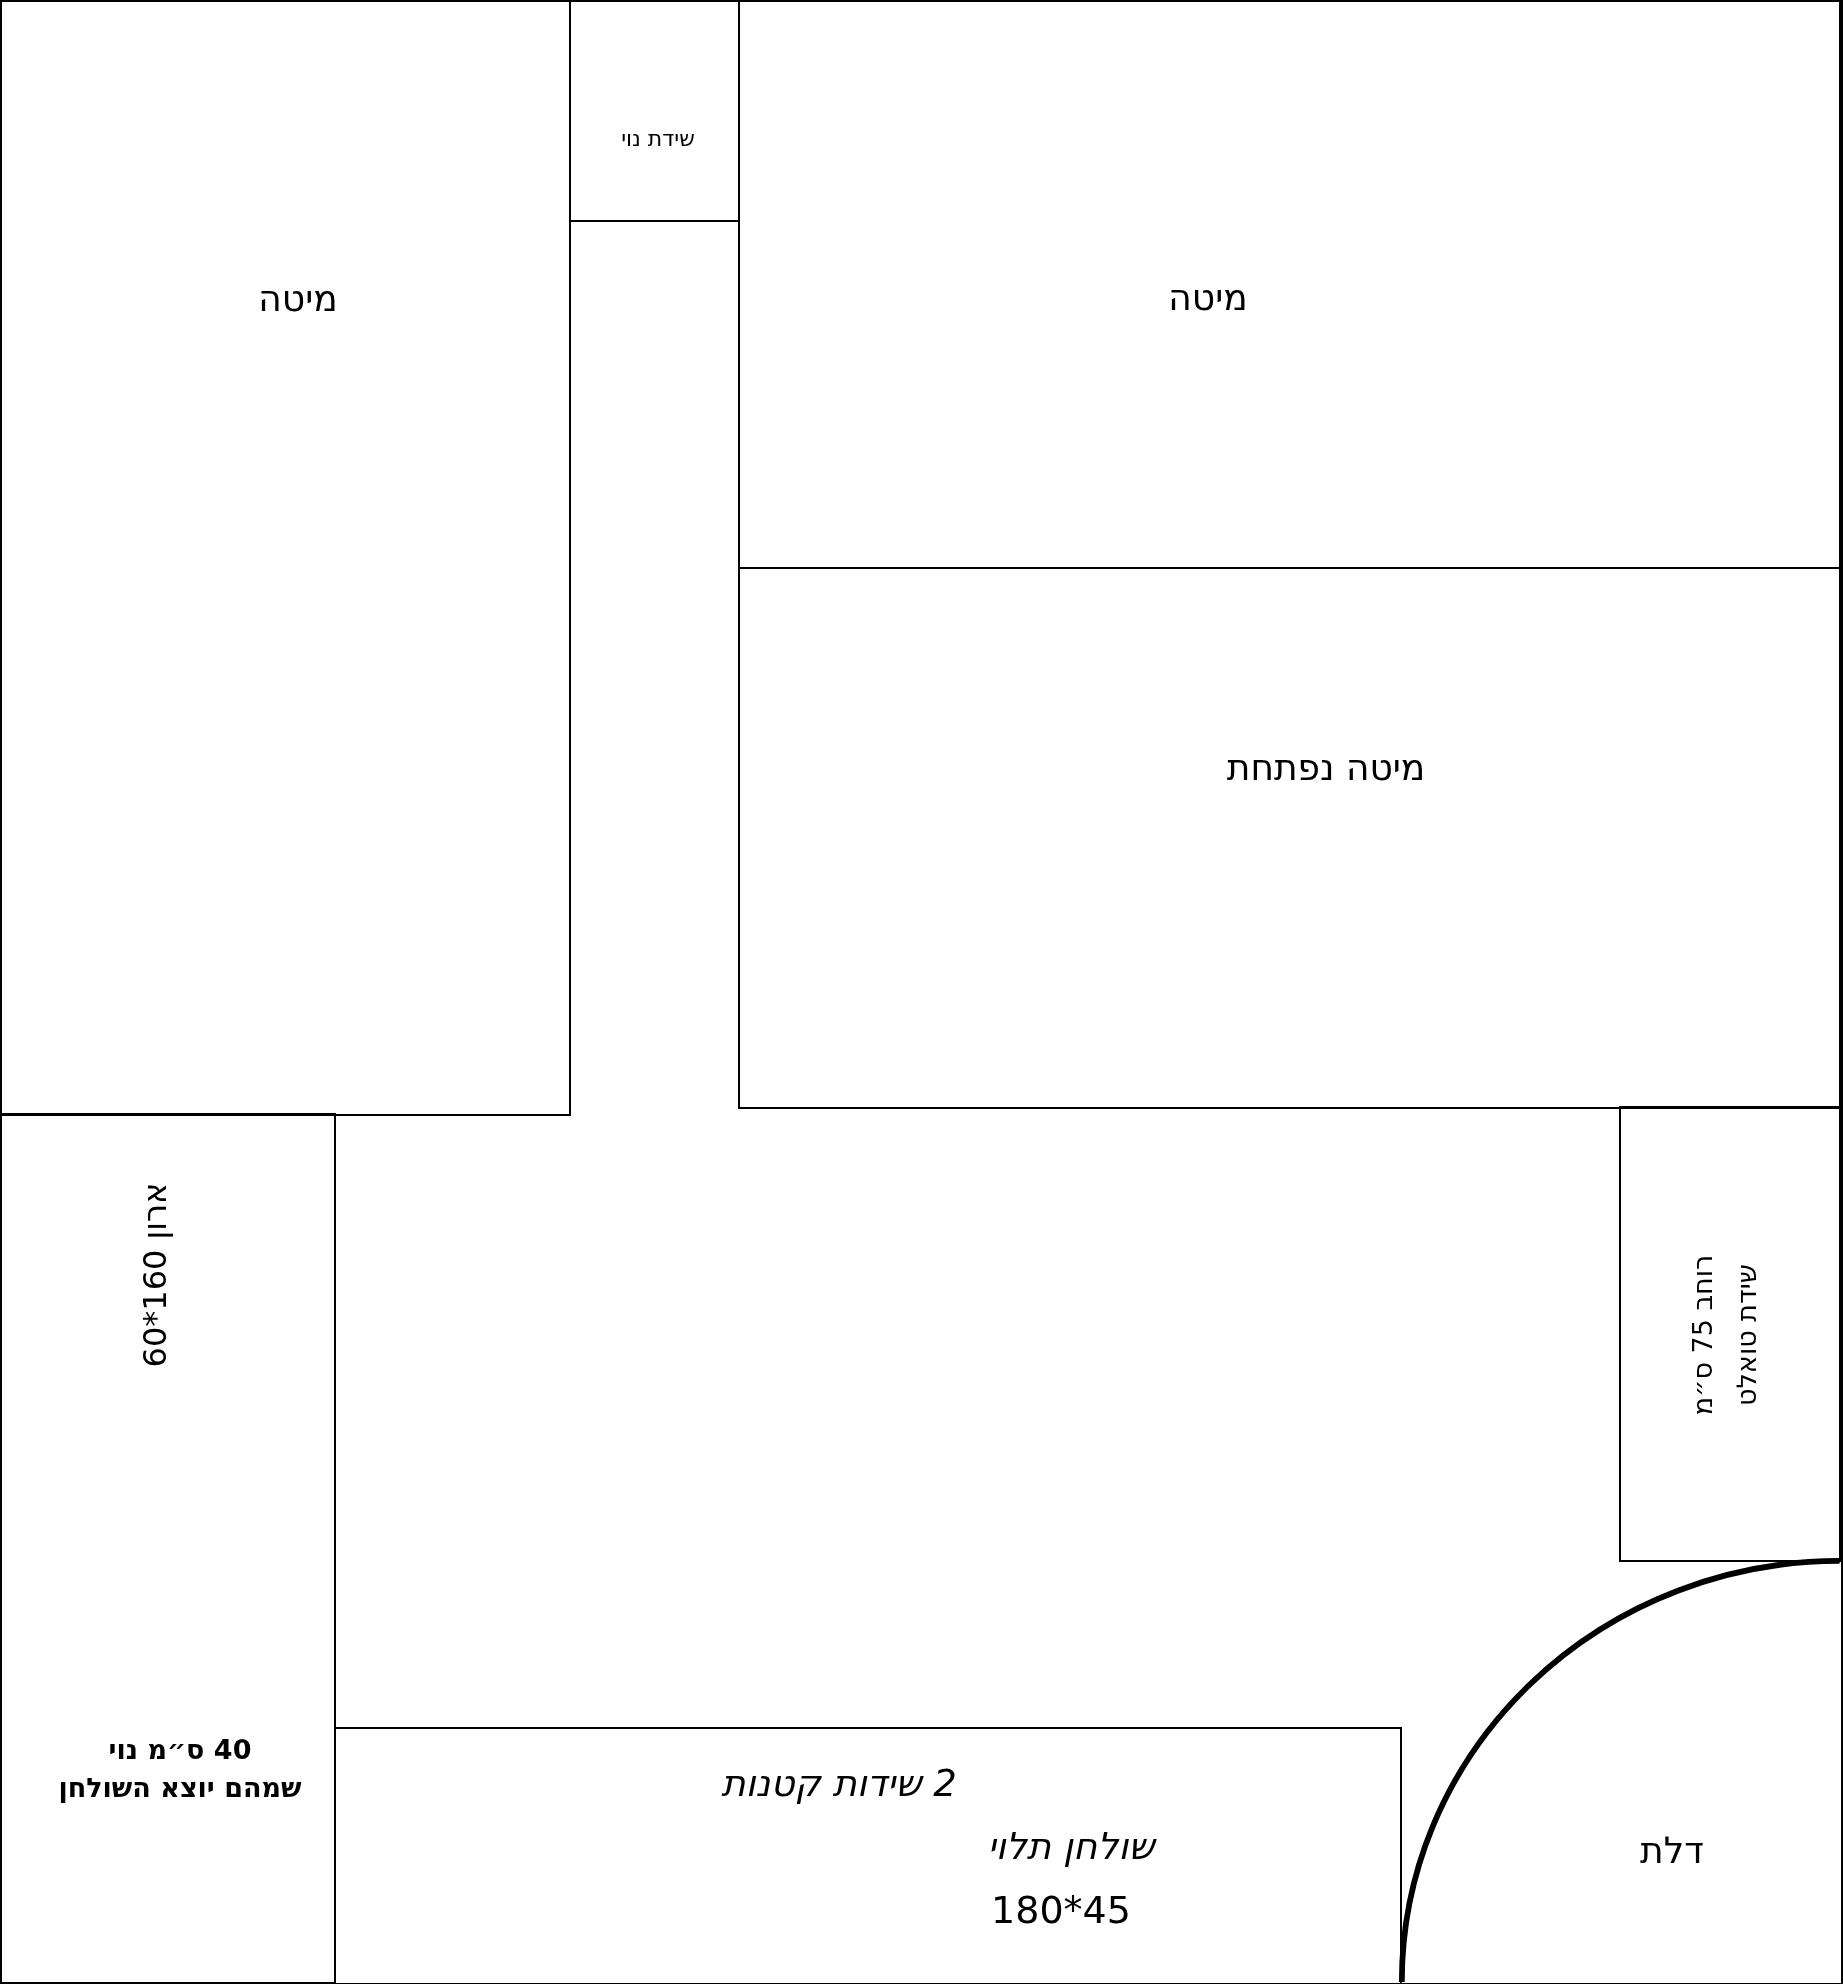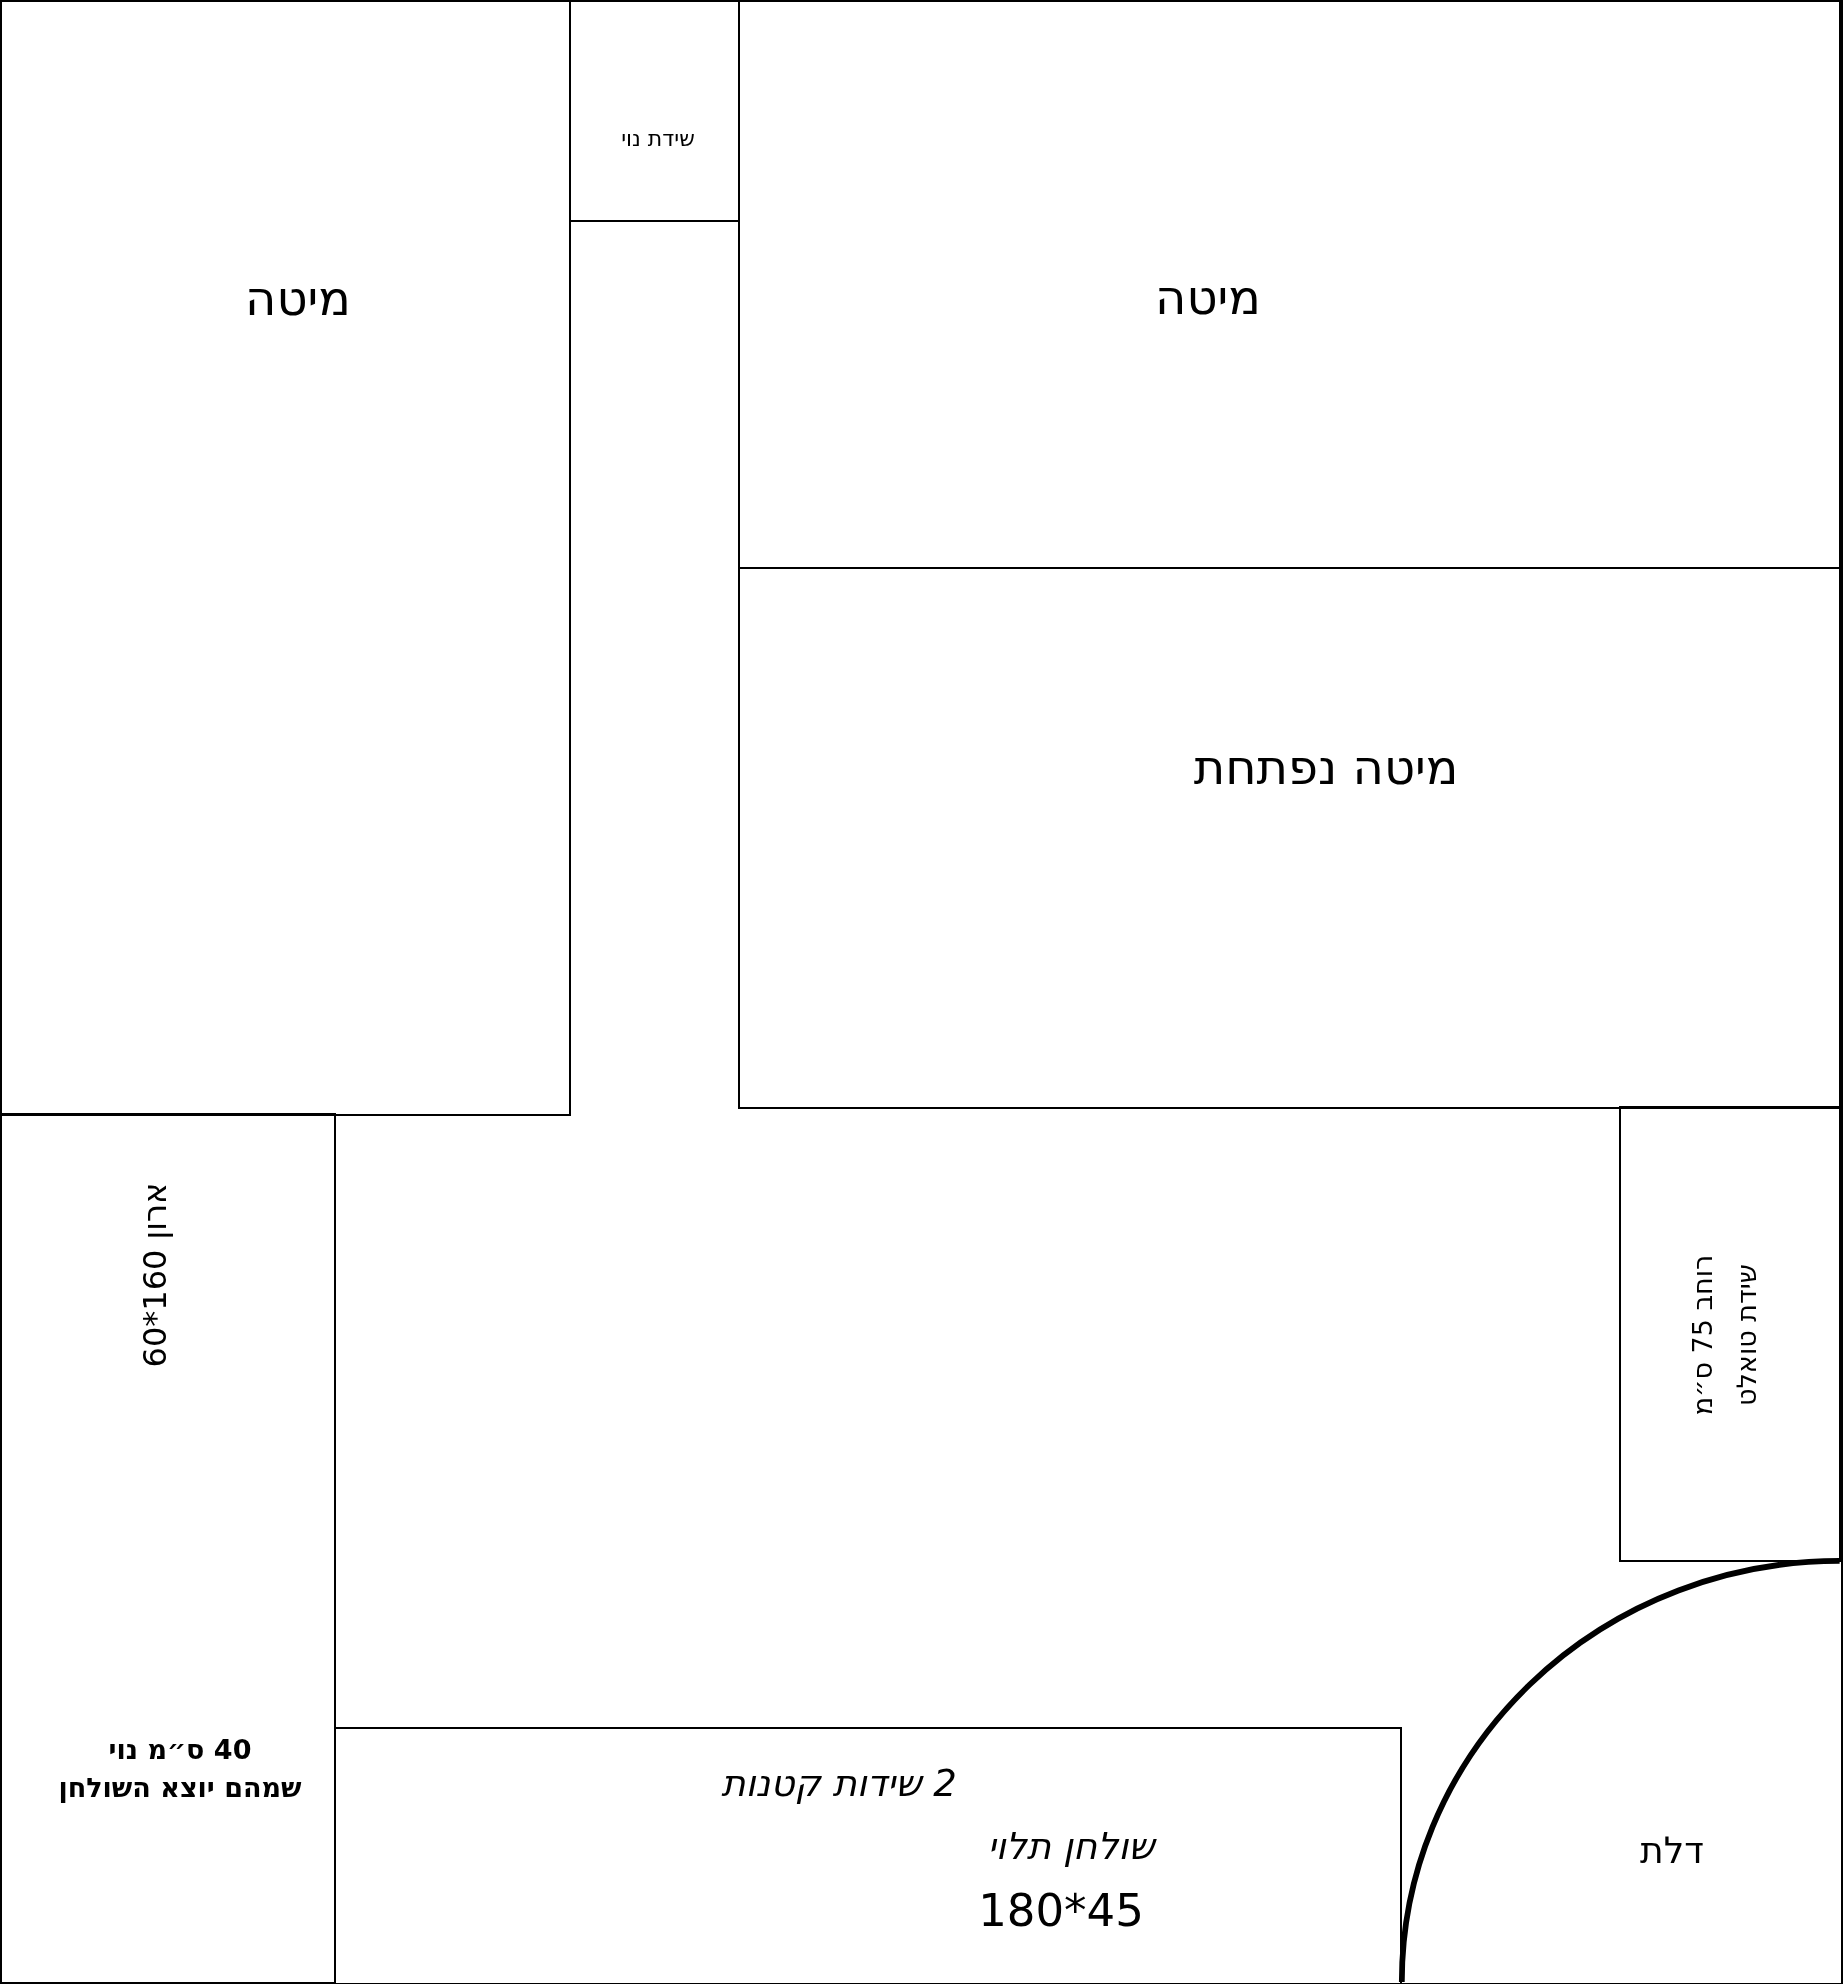--- a/index.html
+++ b/index.html
@@ -36,27 +36,27 @@
     color: #000000;
     text-align: center;
   }
   .v-label {
     position: absolute;
     transform: translate(-50%, -50%) rotate(-90deg);
     transform-origin: center center;
     white-space: nowrap;
     color: #000000;
   }
-  .fs-bed   { font-size: 48px; }
+  .fs-bed   { font-size: 36px; }
   .fs-door  { font-size: 36px; }
   .fs-closet{ font-size: 32px; }
   .fs-toilet{ font-size: 27px; }
   .fs-small { font-size: 37px; }
   .fs-table { font-size: 37px; }
-  .fs-dims  { font-size: 45px; }
+  .fs-dims  { font-size: 38px; }
   .fs-note  { font-size: 27px; line-height: 38px; }
   svg.arc-layer {
     position: absolute;
     left: 0; top: 0;
     width: 1843px;
     height: 1985px;
     pointer-events: none;
   }
 </style>
 </head>

